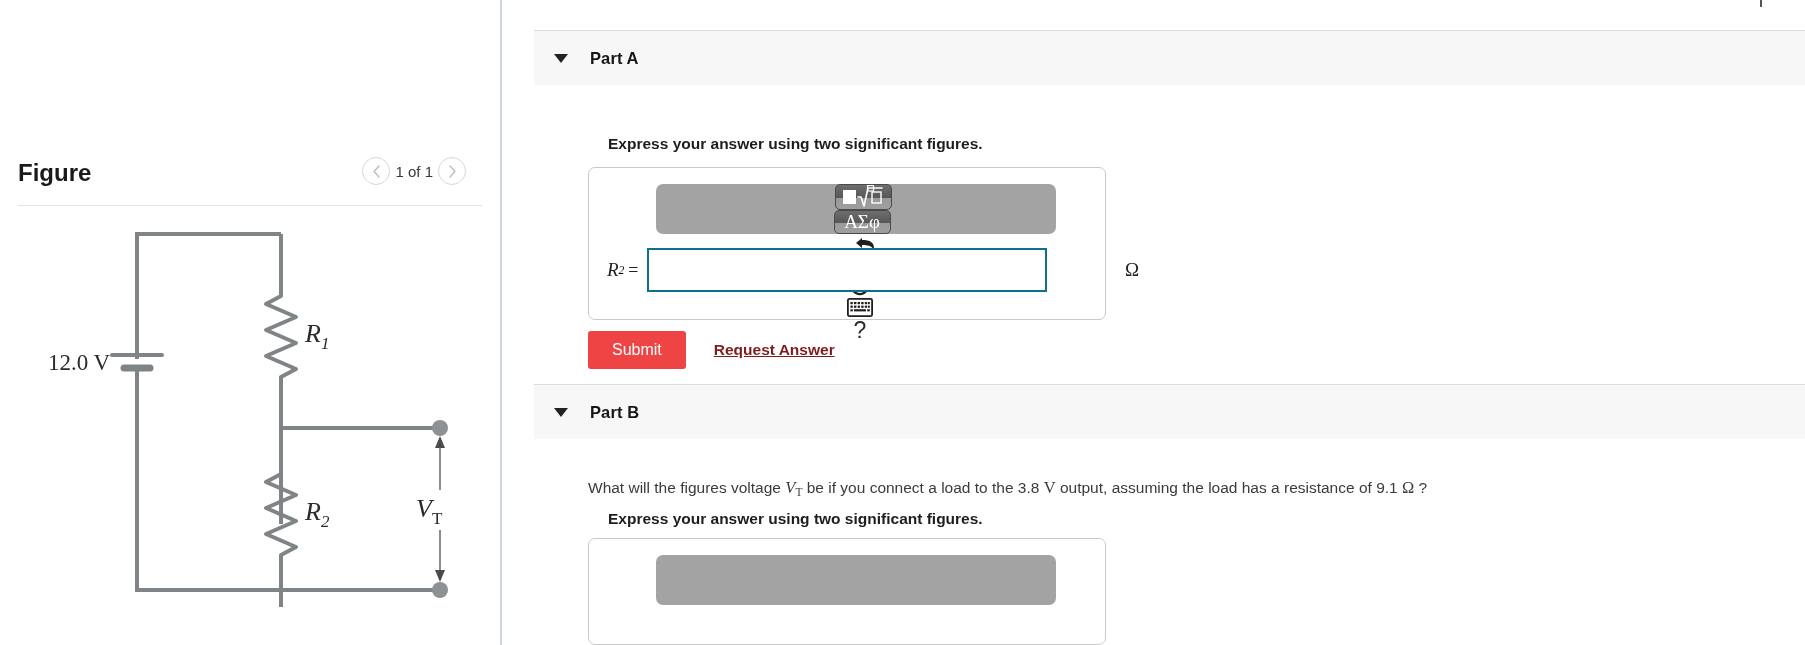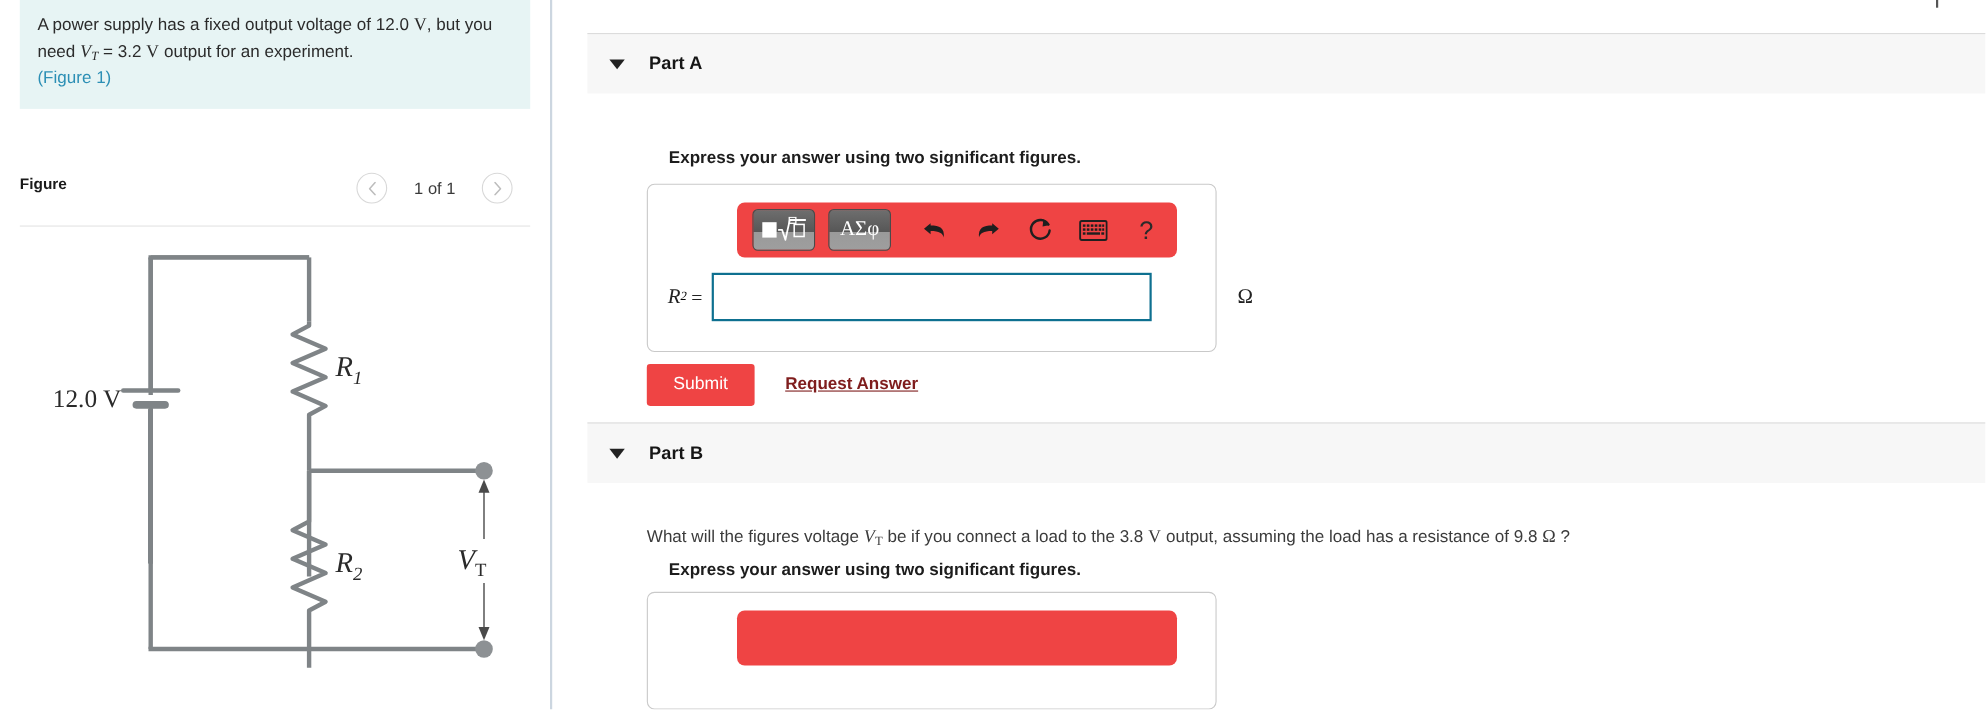--- a/index.html
+++ b/index.html
@@ -28,23 +28,23 @@
   .var-italic { font-family: "Liberation Serif", serif; font-style: italic; font-size: 16.5px; }
   .var-sub { font-family: "Liberation Serif", serif; font-style: italic; font-size: 11.5px;
              vertical-align: -0.22em; }
   .unit-serif { font-family: "Liberation Serif", serif; font-size: 16.5px; font-style: normal; }
 
   .figure-head {
     position: absolute; left: 18px; top: 155px; width: 464px; height: 40px;
   }
   .figure-title {
     position: absolute; left: 0; top: 4px;
-    font-size: 14px; font-weight: bold; color: #1a1a1a;
-  }
-  .fig-nav { position: absolute; right: 16px; top: 2px; display: flex; align-items: center; gap: 24px; }
+    font-size: 24px; font-weight: bold; color: #1a1a1a;
+  }
+  .fig-nav { position: absolute; right: 16px; top: 2px; display: flex; align-items: center; gap: 5px; }
   .nav-circle {
     width: 28px; height: 28px; border-radius: 50%; border: 1px solid #d8d8d8;
     display: flex; align-items: center; justify-content: center;
     color: #b5b5b5; font-size: 15px; background: #fff;
   }
   .fig-count { font-size: 15px; color: #3a3a3a; }
   .figure-rule {
     position: absolute; left: 18px; top: 205px; width: 464px; height: 1px; background: #e3e3e3;
   }
   .circuit-wrap { position: absolute; left: 0px; top: 212px; width: 500px; height: 430px; }
@@ -90,23 +90,23 @@
   #qb-bold { top: 510px; }
 
   
   .answer-card {
     position: absolute; border: 1px solid #c9c9c9; border-radius: 7px; background: #fff;
   }
   #card-a { left: 85px; top: 167px; width: 518px; height: 153px; }
   #card-b { left: 85px; top: 538px; width: 518px; height: 107px; }
 
   .mathbar {
-    position: absolute; left: 81px; top: 16px; width: 400px; height: 50px;
-    background: #ef4444; border-radius: 7px;
-    display: flex; align-items: center;
+    position: absolute; left: 67px; top: 16px; width: 400px; height: 50px;
+    background: #a3a3a3; border-radius: 7px;
+    display: flex; align-items: center; flex-direction: column;
   }
   .mbtn {
     width: 57px; height: 38px; border-radius: 5px; border: 1px solid #4a4a4a;
     background: linear-gradient(to bottom, #6e6e6e 0%, #565656 56%, #9a9a9a 56%, #9e9e9e 100%);
     color: #fff; display: flex; align-items: center; justify-content: center;
     font-size: 19px; margin-left: 12px;
     font-family: "Liberation Serif", serif;
   }
   #btn-sqrt { margin-left: 14px; }
   .sqrt-glyph { display: flex; align-items: center; gap: 1px; }
@@ -144,26 +144,20 @@
     text-decoration: underline; cursor: pointer;
   }
 </style>
 </head>
 <body>
 
 <div class="page">
 
   <div class="left-panel">
 
-    <div class="prompt-box">
-      <div class="prompt-text">
-        <span>A power supply has a fixed output voltage of 12.0 </span><span class="unit-serif">V</span><span>, but you need </span><span class="var-italic">V</span><span class="var-sub">T</span><span> = 3.2 </span><span class="unit-serif">V</span><span> output for an experiment.</span><br>
-        <span class="figlink">(Figure 1)</span>
-      </div>
-    </div>
 
     <div class="figure-head">
       <div class="figure-title">Figure</div>
       <div class="fig-nav">
         <div class="nav-circle">
           <svg width="9" height="13" viewBox="0 0 9 13" aria-hidden="true">
             <path d="M7 1 L2 6.5 L7 12" stroke="#bdbdbd" stroke-width="1.4" fill="none" stroke-linecap="round" stroke-linejoin="round"></path>
           </svg>
         </div>
         <div class="fig-count">1 of 1</div>
@@ -329,21 +323,21 @@
       <button class="submit-btn">Submit</button>
       <span class="request-link">Request Answer</span>
     </div>
 
     <div class="part-header" id="part-b-header">
       <div class="caret"></div>
       <div class="part-label">Part B</div>
     </div>
 
     <div class="qtext" id="qb-line">
-      <span>What will the figures voltage </span><span class="var-italic">V</span><span class="var-sub" style="font-style:normal">T</span><span> be if you connect a load to the 3.8 </span><span class="unit-serif">V</span><span> output, assuming the load has a resistance of 9.8 </span><span class="unit-serif">Ω</span><span> ?</span>
+      <span>What will the figures voltage </span><span class="var-italic">V</span><span class="var-sub" style="font-style:normal">T</span><span> be if you connect a load to the 3.8 </span><span class="unit-serif">V</span><span> output, assuming the load has a resistance of 9.1 </span><span class="unit-serif">Ω</span><span> ?</span>
     </div>
     <div class="qbold" id="qb-bold">Express your answer using two significant figures.</div>
 
     <div class="answer-card" id="card-b">
       <div class="mathbar"></div>
     </div>
   </div>
 </div>
 
 </body></html>

